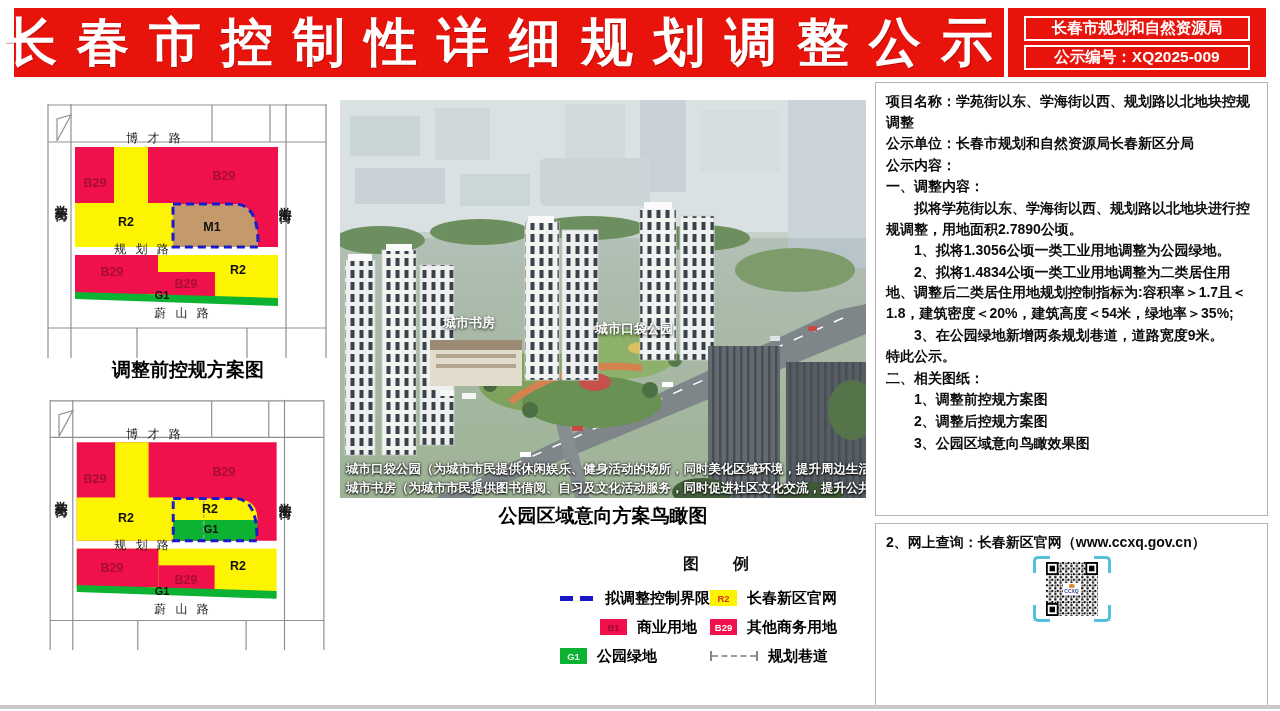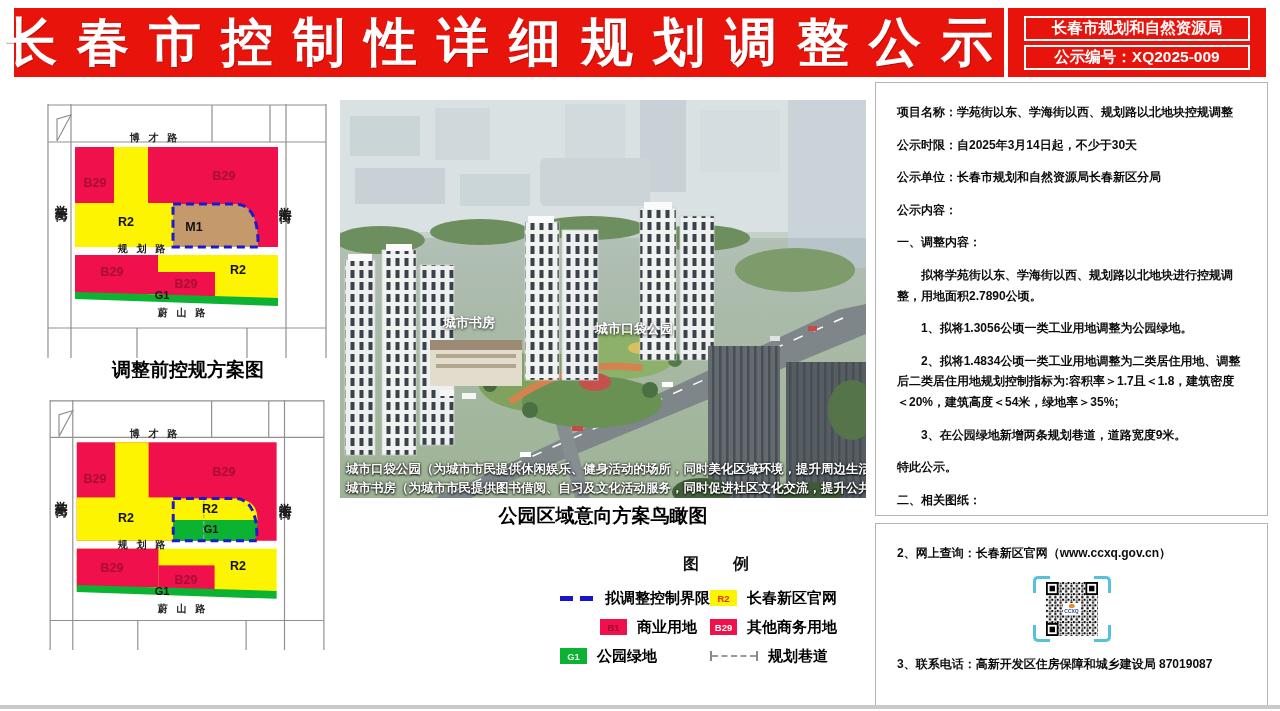--- a/index.html
+++ b/index.html
@@ -17,21 +17,21 @@
            display:flex;align-items:center;justify-content:center;font-size:15.5px;font-weight:600;
            white-space:nowrap;box-sizing:border-box;}
 
   
   .map{position:absolute;width:292px;height:262px;}
   .map svg{display:block;}
   .lbl{position:absolute;transform:translate(-50%,-50%);font-weight:bold;white-space:nowrap;line-height:1;}
   .zb29{color:#a80e33;font-size:12.5px;}
   .zdark{color:#101010;font-size:12.5px;}
   .zsmall{color:#101010;font-size:11px;}
-  .road{font-weight:700;color:#1c1c1c;font-size:10px;letter-spacing:3px;}
+  .road{font-weight:400;color:#1c1c1c;font-size:12px;letter-spacing:3px;}
   .vroad{writing-mode:vertical-rl;letter-spacing:2px;font-weight:600;color:#1c1c1c;font-size:12.5px;}
   .map-cap{position:absolute;width:292px;text-align:center;font-size:19px;font-weight:bold;color:#000;}
 
   
   .render{position:absolute;left:340px;top:100px;width:526px;height:398px;overflow:hidden;}
   .render svg{display:block;}
   .render-label{position:absolute;color:#fff;font-size:13px;font-weight:600;
                 text-shadow:0 1px 3px rgba(0,0,0,.85);white-space:nowrap;}
   .render-note{position:absolute;left:6px;color:#fff;font-size:12.5px;font-weight:600;white-space:nowrap;
                text-shadow:0 0 3px rgba(0,0,0,.9),0 1px 2px rgba(0,0,0,.9);}
@@ -51,21 +51,21 @@
   .sw-r2{background:#fdf402;color:#e03022;}
   .sw-b29{background:#f0104c;color:#fff;}
   .sw-bluedash{width:44px;height:5px;background:repeating-linear-gradient(90deg,#1717c8 0 13px,transparent 13px 20px);}
   .sw-lane{width:44px;height:10px;border-left:2px solid #888;border-right:2px solid #888;position:relative;}
   .sw-lane::after{content:"";position:absolute;left:0;right:0;top:4px;border-top:2px dashed #9a9a9a;}
 
   
   .panel{position:absolute;left:875px;width:393px;border:1px solid #b3b3b3;box-sizing:border-box;background:#fff;}
   .panel1{top:82px;height:434px;padding:7px 9px 0 9px;}
   .panel2{top:523px;height:183px;padding:7px 9px 0 9px;}
-  .panel p{margin:12px;font-size:12px;line-height:20.6px;font-weight:600;color:#0c0c0c;}
+  .panel p{margin:1px;font-size:14px;line-height:20.6px;font-weight:600;color:#0c0c0c;}
   .ind{text-indent:2em;}
   .panel2 p{line-height:21px;}
 
   
   .qr-wrap{width:78px;height:66px;margin:3px auto 2px auto;position:relative;}
   .qr-corner{position:absolute;width:14px;height:14px;border:0 solid #57c0dc;}
   .qr-c1{left:0;top:0;border-left-width:3px;border-top-width:3px;border-top-left-radius:5px;}
   .qr-c2{right:0;top:0;border-right-width:3px;border-top-width:3px;border-top-right-radius:5px;}
   .qr-c3{left:0;bottom:0;border-left-width:3px;border-bottom-width:3px;border-bottom-left-radius:5px;}
   .qr-c4{right:0;bottom:0;border-right-width:3px;border-bottom-width:3px;border-bottom-right-radius:5px;}
@@ -111,21 +111,21 @@
       <path d="M131,104 L194,104 Q217,105 216,147 L131,147 Z" fill="#c49a6d"></path>
       <path d="M131,104 L194,104 Q217,105 216,147 L131,147 Z" fill="none" stroke="#1b1bcc" stroke-width="3" stroke-dasharray="8 5"></path>
       <rect x="33" y="155" width="203" height="43" fill="#fdf402"></rect>
       <rect x="33" y="155" width="83" height="39" fill="#f0104c"></rect>
       <rect x="116" y="172" width="57" height="26" fill="#f0104c"></rect>
       <polygon points="33,192 236,198 236,206 33,199" fill="#0cb232"></polygon>
     </svg>
     <div class="lbl zb29" style="left:53px;top:83px">B29</div>
     <div class="lbl zb29" style="left:182px;top:76px">B29</div>
     <div class="lbl zdark" style="left:84px;top:122px">R2</div>
-    <div class="lbl zdark" style="left:152px;top:127px">M1</div>
+    <div class="lbl zdark" style="left:170px;top:127px">M1</div>
     <div class="lbl zb29" style="left:70px;top:172px">B29</div>
     <div class="lbl zb29" style="left:144px;top:184px">B29</div>
     <div class="lbl zdark" style="left:196px;top:170px">R2</div>
     <div class="lbl zsmall" style="left:120px;top:195px">G1</div>
     <div class="lbl road" style="left:113px;top:38px">博 才 路</div>
     <div class="lbl road" style="left:101px;top:149px">规 划 路</div>
     <div class="lbl road" style="left:141px;top:213px">蔚 山 路</div>
     <div class="lbl vroad" style="left:19px;top:98px">学苑街</div>
     <div class="lbl vroad" style="left:243px;top:100px">学海街</div>
   </div>
@@ -320,32 +320,32 @@
       </div>
       <div class="leg-item">
         <span class="sw-lane"></span>
         <span class="leg-label">规划巷道</span>
       </div>
     </div>
   </div>
 
   <div class="panel panel1">
     <p>项目名称：学苑街以东、学海街以西、规划路以北地块控规调整</p>
-    <p>公示时限：自2025年3月14日起，不少于30天</p>
     <p>公示单位：长春市规划和自然资源局长春新区分局</p>
     <p>公示内容：</p>
     <p>一、调整内容：</p>
     <p class="ind">拟将学苑街以东、学海街以西、规划路以北地块进行控规调整，用地面积2.7890公顷。</p>
     <p class="ind">1、拟将1.3056公顷一类工业用地调整为公园绿地。</p>
     <p class="ind">2、拟将1.4834公顷一类工业用地调整为二类居住用地、调整后二类居住用地规划控制指标为:容积率＞1.7且＜1.8，建筑密度＜20%，建筑高度＜54米，绿地率＞35%;</p>
     <p class="ind">3、在公园绿地新增两条规划巷道，道路宽度9米。</p>
     <p>特此公示。</p>
     <p>二、相关图纸：</p>
     <p class="ind">1、调整前控规方案图</p>
     <p class="ind">2、调整后控规方案图</p>
+    <p class="ind">3、公园区域意向鸟瞰效果图</p>
   </div>
 
   <div class="panel panel2">
     <p>2、网上查询：长春新区官网（www.ccxq.gov.cn）</p>
     <div class="qr-wrap">
       <span class="qr-corner qr-c1"></span>
       <span class="qr-corner qr-c2"></span>
       <span class="qr-corner qr-c3"></span>
       <span class="qr-corner qr-c4"></span>
       <div class="qr-box">
@@ -367,17 +367,16 @@
               <rect x="23" y="1" width="5" height="5" fill="#fff"></rect>
               <rect x="24" y="2" width="3" height="3" fill="#000"></rect>
             <rect x="0" y="22" width="7" height="7" fill="#000"></rect>
               <rect x="1" y="23" width="5" height="5" fill="#fff"></rect>
               <rect x="2" y="24" width="3" height="3" fill="#000"></rect>
           </g>
         </svg>
         <span class="qr-logo"><span class="dot"></span><span>CCXQ</span></span>
       </div>
     </div>
-    <p>3、联系电话：高新开发区住房保障和城乡建设局  87019087</p>
   </div>
 
   <div class="bottom-strip"></div>
 </div>
 
 </body></html>

